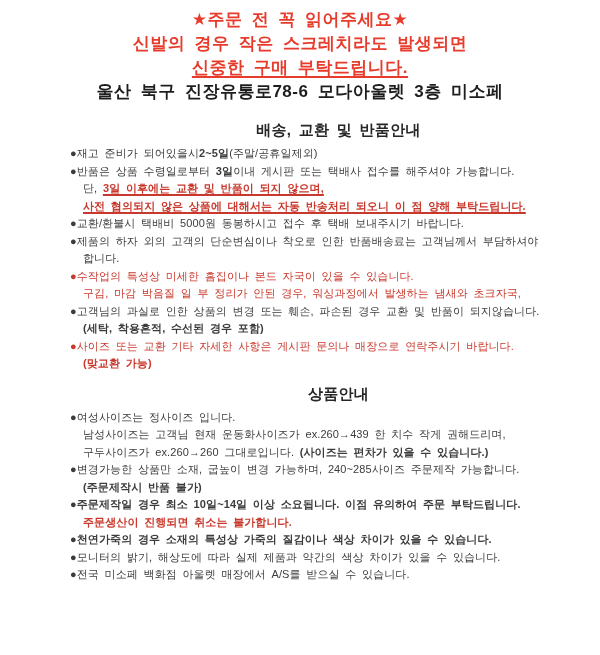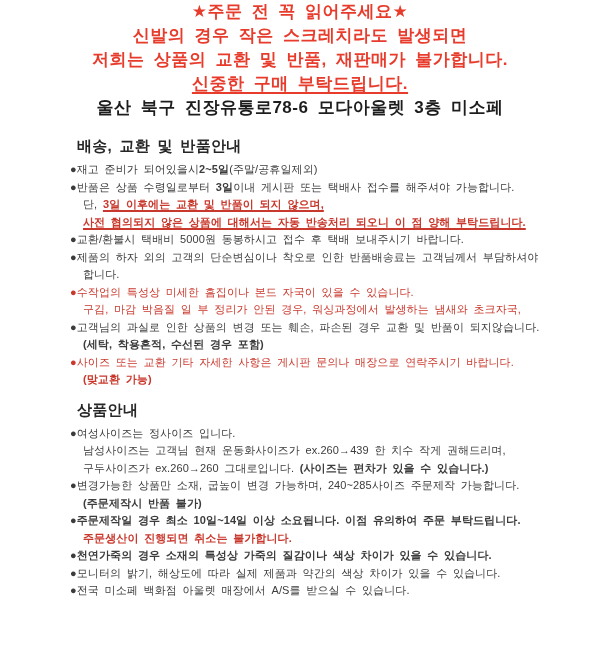--- a/index.html
+++ b/index.html
@@ -11,62 +11,61 @@
   *{box-sizing:border-box;}
   html,body{margin:0;padding:0;}
   body{
     width:600px;height:655px;overflow:hidden;background:#ffffff;
     font-family:"Liberation Sans","DejaVu Sans",sans-serif;
     -webkit-font-smoothing:antialiased;
   }
   .page{width:600px;height:655px;background:#ffffff;}
 
   
-  .hdr{text-align:center;}
+  .hdr{padding-top:8px;text-align:center;}
   .h-line{
     font-size:17px;line-height:24px;font-weight:700;
     letter-spacing:0.5px;word-spacing:4px;white-space:nowrap;
   }
   .h-line.red{color:var(--c-red-header);}
   .h-line.black{color:#1d1d1d;}
   .h-line.u{text-decoration:underline;text-decoration-thickness:2px;text-underline-offset:3px;}
   .phone-line{
     font-size:16px;line-height:24px;font-weight:700;color:#1d1d1d;
     letter-spacing:0.3px;white-space:nowrap;
   }
   .phone-line .icon{color:#1d1d1d;font-weight:400;margin-right:4px;}
   .phone-line .num{color:var(--c-red-header);margin-right:8px;}
   .phone-line .hrs{color:#1d1d1d;}
 
   
   main{padding:17px 8px 0 70px;}
   h2.sec-title{
-    margin:0 0 6px 7px;font-size:15px;line-height:18px;
-    font-weight:700;color:var(--c-title);letter-spacing:0.3px;word-spacing:3px;
+    margin:0 0 6px 15px;font-size:15px;line-height:18px;
+    font-weight:700;color:var(--c-title);letter-spacing:0.3px;word-spacing:3px;text-align:center;
   }
   .sec2{margin-top:12px;}
   .ln{
     font-size:11px;line-height:17.5px;color:var(--c-black);
     letter-spacing:0.1px;word-spacing:2.5px;white-space:nowrap;
   }
   .ln.ind{padding-left:13px;}
   .ln span.r{color:var(--c-red-body);text-align:center;}
   .ln span.b{font-weight:700;}
   .ln span.u{text-decoration:underline;text-decoration-thickness:1.5px;text-underline-offset:2px;}
 </style>
 </head>
 <body style="background: rgb(255, 255, 255);">
 
 <div class="page">
 
   <header class="hdr">
     <div id="header-lines">
         <div class="h-line red">★주문 전 꼭 읽어주세요★</div>
         <div class="h-line red">신발의 경우 작은 스크레치라도 발생되면</div>
-        <div class="h-line red">저희는 상품의 교환 및 반품, 재판매가 불가합니다.</div>
         <div class="h-line red u">신중한 구매 부탁드립니다.</div>
         <div class="h-line black">울산 북구 진장유통로78-6 모다아울렛 3층 미소페</div>
       </div>
   </header>
 
   <main>
     <section>
       <h2 class="sec-title">배송, 교환 및 반품안내</h2>
       <div class="lines">
           <div class="ln"><span class="">●재고 준비가 되어있을시</span><span class="b ">2~5일</span><span class="">(주말/공휴일제외)</span></div>

